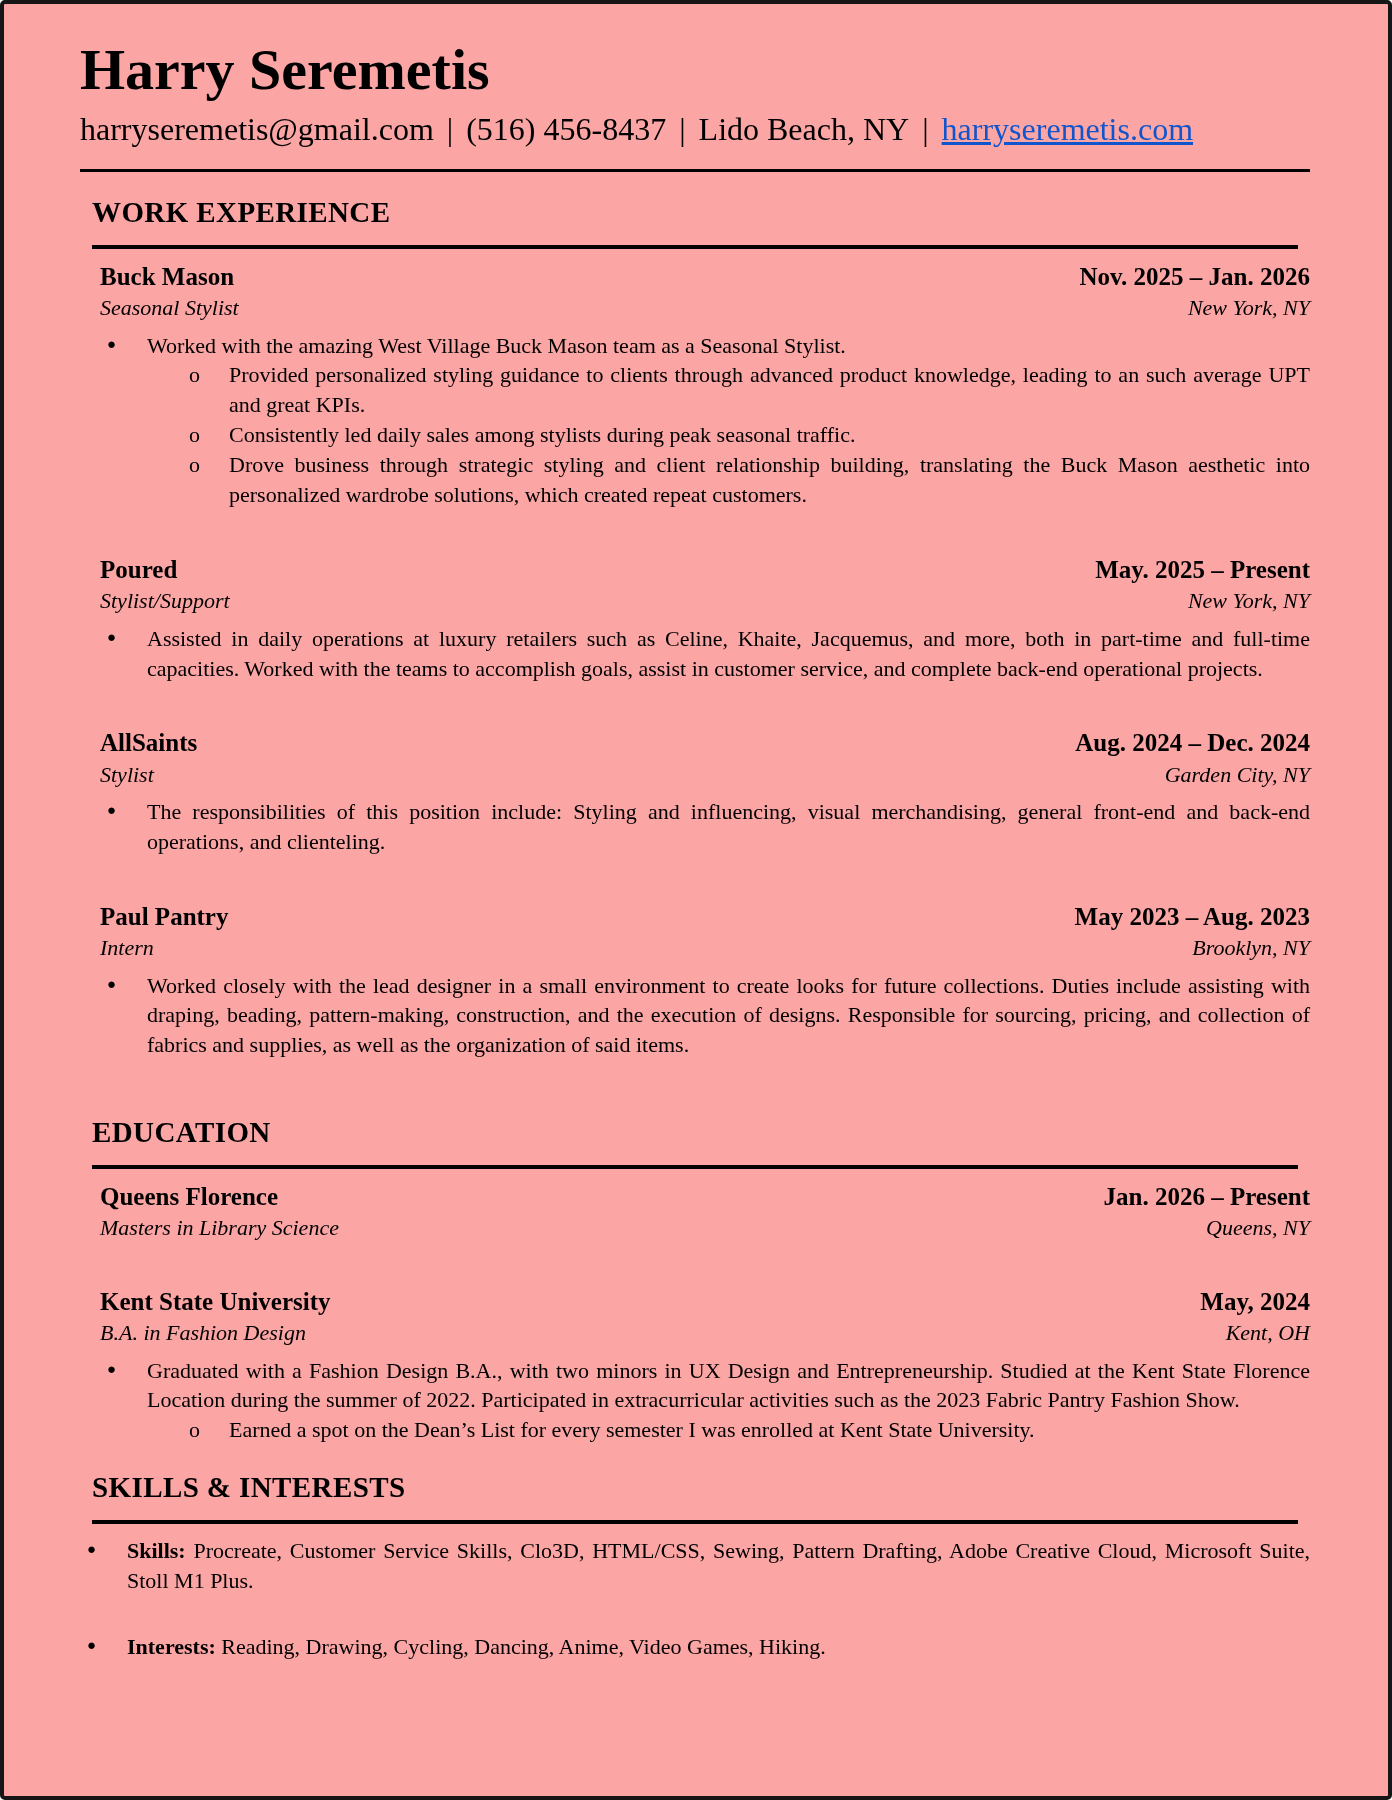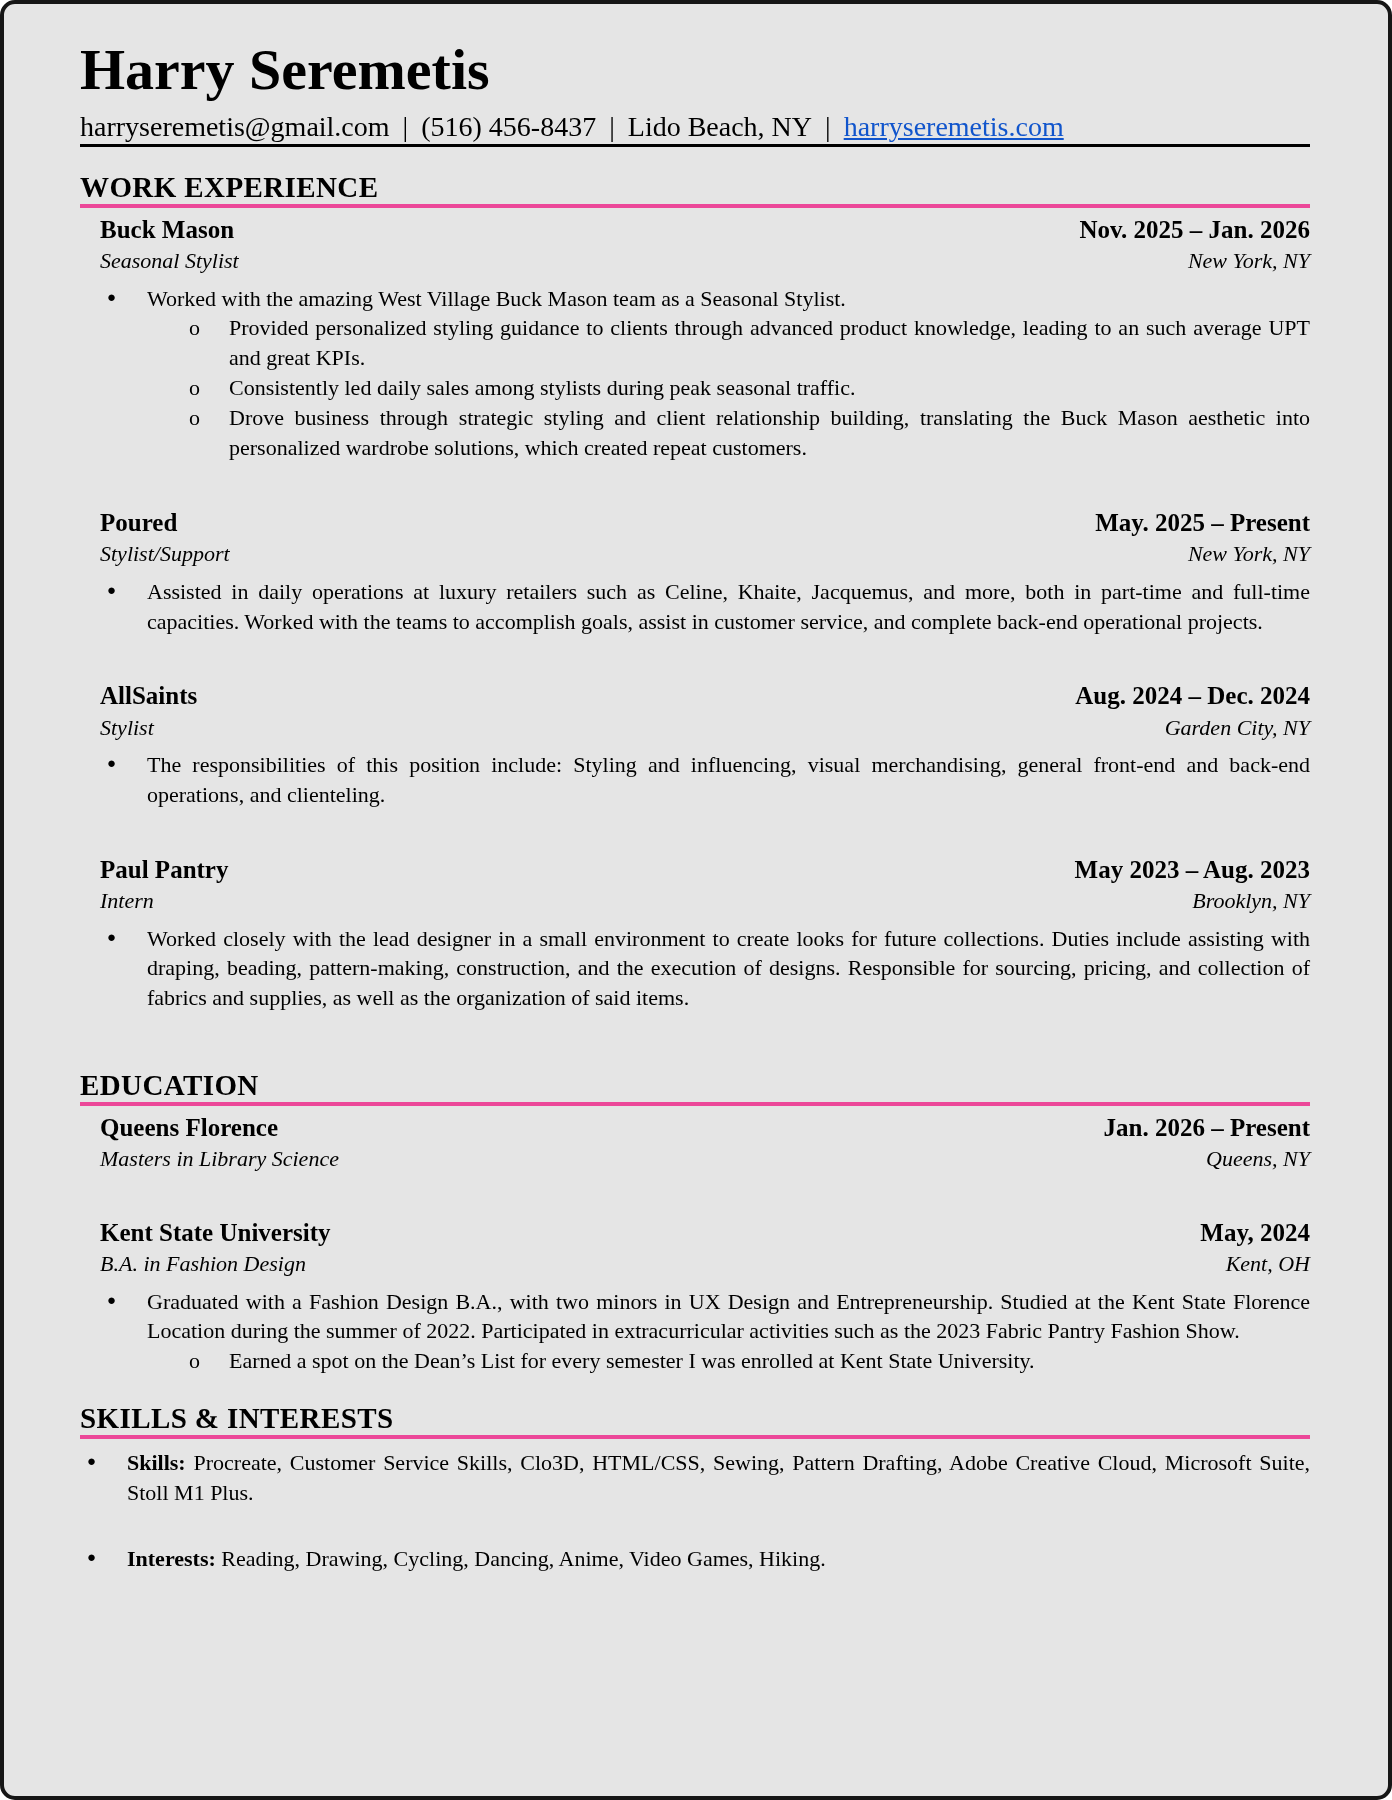--- a/index.html
+++ b/index.html
@@ -1,41 +1,41 @@
 <!DOCTYPE html>
 <html style="--link-color: #1155cc; --border-color: #161616;"><head>
 <meta charset="utf-8">
 <style>
   html,body { margin:0; padding:0; background:#ffffff; }
   .page {
     box-sizing:border-box;
     width:1392px; height:1800px;
-    background:#e5e5e5;
+    background:#fca5a5;
     border:4px solid var(--border-color,#161616);
-    border-radius:15px;
+    border-radius:5px;
     padding:36px 78px 20px 76px;
     font-family:"Liberation Serif","DejaVu Serif",serif;
     color:#000;
     overflow:hidden;
   }
   
   .name { font-size:58px; font-weight:700; margin:0; line-height:1.05; }
   .contact {
-    font-size:28px; margin-top:10px;
-    padding-bottom:1px; border-bottom:3px solid #000;
+    font-size:32px; margin-top:10px;
+    padding-bottom:21px; border-bottom:3px solid #000;
     white-space:nowrap;
   }
   .sep { display:inline-block; margin:0 13px; }
   .site { color:var(--link-color,#1155cc); text-decoration:underline; }
 
   
   .sec-h {
-    font-size:29px; font-weight:700; margin:0;
+    font-size:29px; font-weight:700; margin:12px;
     letter-spacing:0.4px;
-    padding-bottom:0; border-bottom:4px solid #ec4899;
+    padding-bottom:16px; border-bottom:4px solid #000000;
   }
   .section-work { margin-top:24px; }
   .section-education { margin-top:56px; }
   .section-skills { margin-top:26px; }
 
   
   .entry { margin-top:6px;margin-left:20px; }
   .entry + .entry { margin-top:44px; }
   .entry-head {
     display:flex; justify-content:space-between; align-items:baseline;

